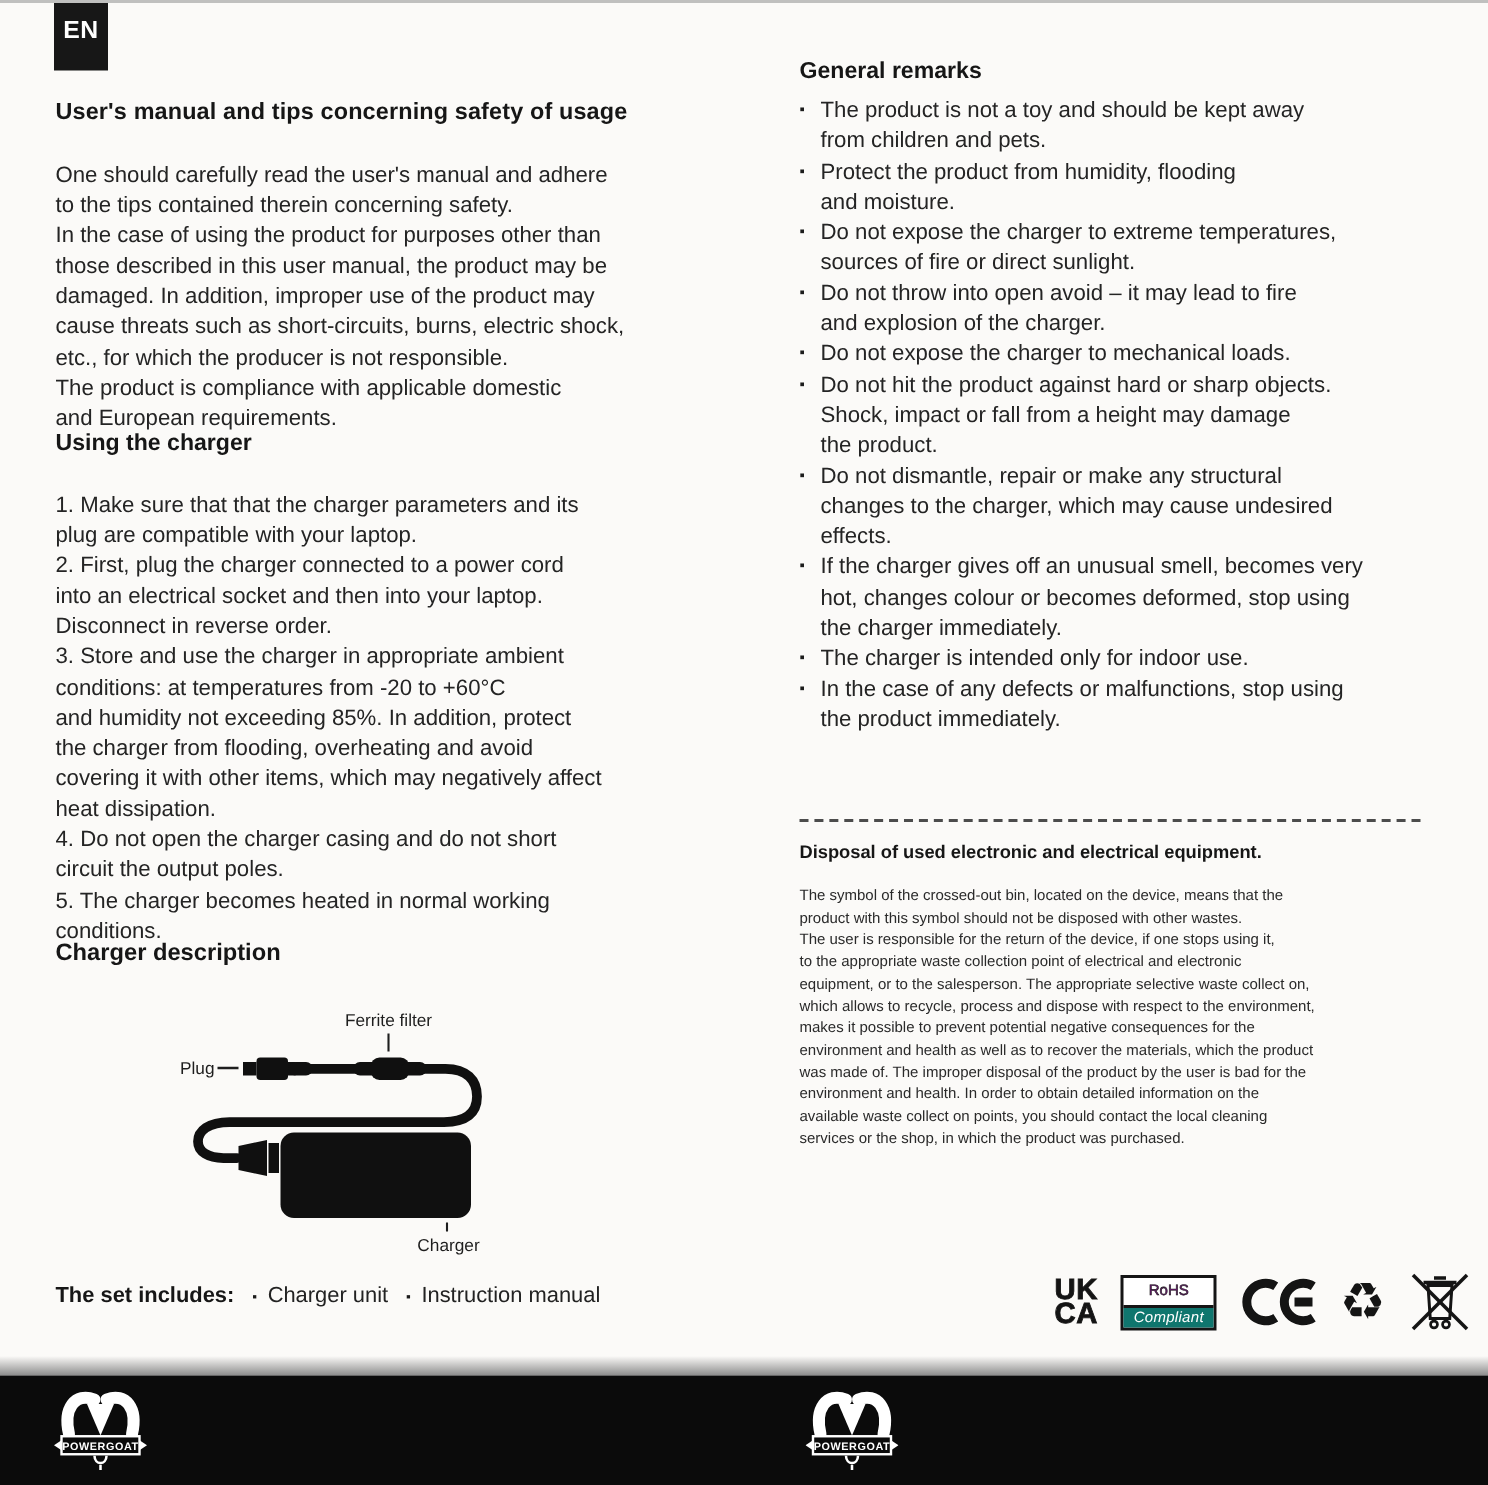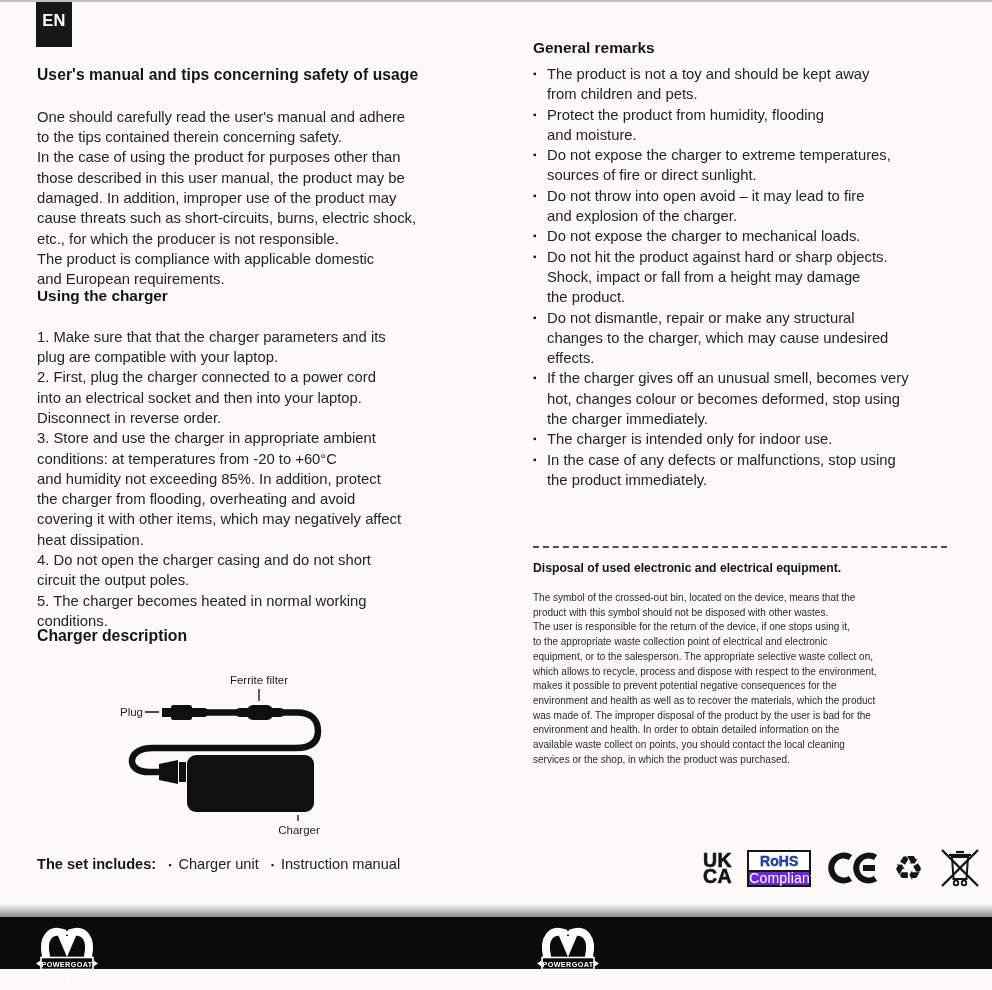--- a/index.html
+++ b/index.html
@@ -45,32 +45,32 @@
 
   .divider { top:546px; width:414px; border-top:2px dashed #4c4c4c; height:0; }
 
   .h-disposal { top:561px; font-size:12.2px; }
   .disposal-body { top:581px; width:425px; font-size:10px; line-height:14.7px; white-space:pre-line; color:#2a2a2a; }
 
   
   .marks { top:843px; left:170px; display:flex; align-items:center; gap:15px; height:50px; }
   .ukca { font-weight:bold; font-size:19.5px; line-height:16.5px; letter-spacing:.5px; color:#141414; -webkit-text-stroke:.6px #141414; }
   .rohs { border:2.5px solid #151515; width:60px; text-align:center; background:#fff; }
-  .rohs-top { font-weight:bold; font-size:14px; line-height:18px; color:#1d4ed8; border-bottom:2px solid #151515; -webkit-text-stroke:.4px #141414; }
-  .rohs-bottom { background:#6d28d9; color:#fff; font-size:14px; line-height:13px; letter-spacing:.2px; }
+  .rohs-top { font-weight:normal; font-size:10px; line-height:18px; color:#701a75; border-bottom:2px solid #151515; -webkit-text-stroke:.4px #141414; }
+  .rohs-bottom { background:#0f766e; color:#fff; font-size:10px; line-height:13px; letter-spacing:.2px;font-style:italic; }
   .recycle { font-family:"DejaVu Sans",sans-serif; font-size:34px; line-height:34px; color:#141414; }
 
   
   .set-line { top:856px; display:flex; gap:12px; font-size:14.6px; align-items:flex-end; white-space:nowrap; }
   .set-label { font-weight:bold; color:#161616; }
   .set-item::before { content:"▪"; font-size:9px; margin-right:7px; vertical-align:1px; color:#1c1c1c; }
 
   
   .footer-fade { position:absolute; top:904px; left:0; width:992px; height:13px; background:linear-gradient(#fbfaf8,#8c8c8c); }
-  .footer-bar  { position:absolute; top:917px; left:0; width:992px; height:52px; background:#0b0b0b; }
+  .footer-bar  { position:absolute; top:917px; left:0; width:992px; height:73px; background:#0b0b0b; }
   .goat { position:absolute; top:7px; width:62px; height:58px; }
   .goat-1 { left:36px; } .goat-2 { left:537px; }
 
   svg text { font-family:"Liberation Sans","DejaVu Sans",sans-serif; }
 </style>
 </head>
 <body>
 
 <div class="page">
   <div class="topline"></div>

